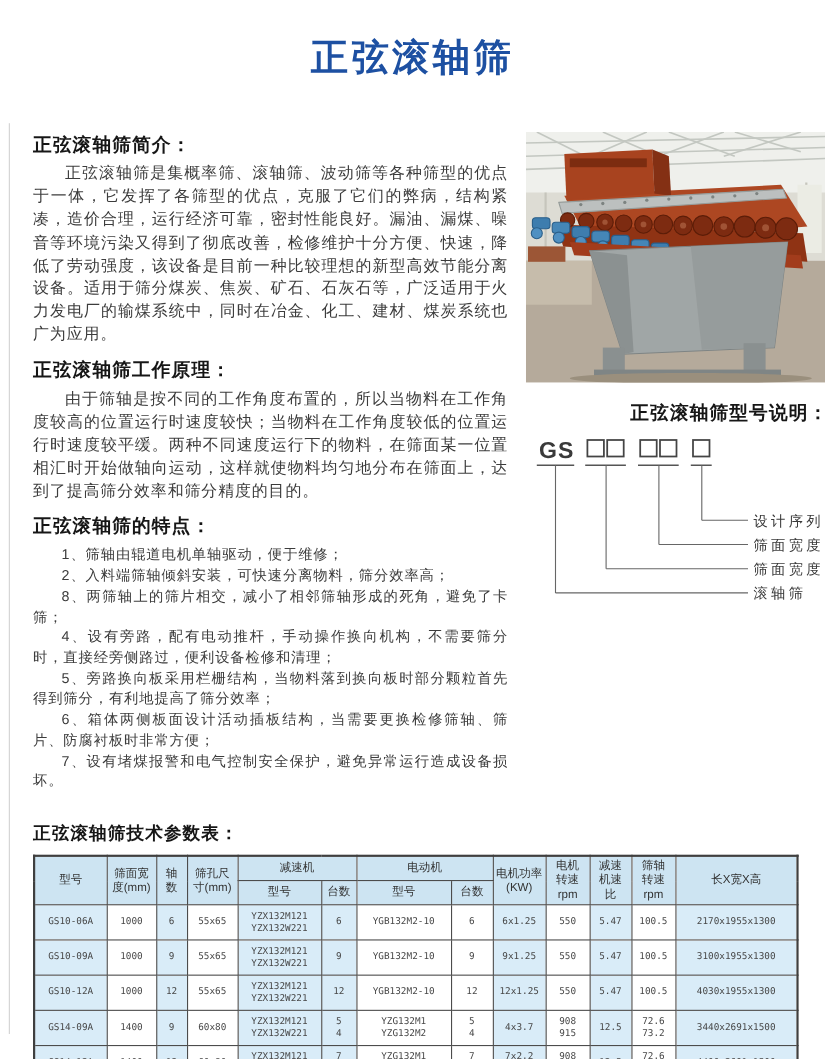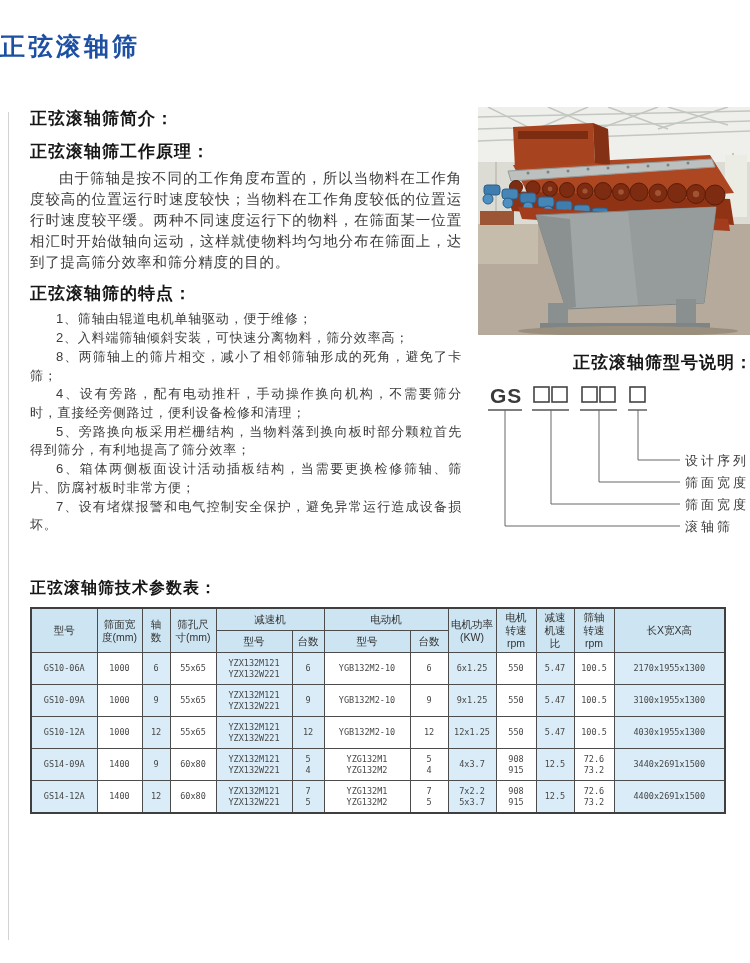--- a/index.html
+++ b/index.html
@@ -9,22 +9,22 @@
   }
   *{margin:0;padding:0;box-sizing:border-box;}
   html,body{background:#ffffff;}
   body{
     width:750px;height:963px;overflow:hidden;position:relative;
     font-family:"Liberation Sans","DejaVu Sans",sans-serif;
     color:#3a3a3a;
   }
   .scan-edge{position:absolute;left:8px;top:112px;width:1px;height:828px;background:#d2d2d2;}
   .page-title{
-    text-align:left;margin-top:30px;
-    font-size:25px;font-weight:bold;letter-spacing:3px;color:var(--accent);
+    text-align:center;margin-top:30px;
+    font-size:34px;font-weight:bold;letter-spacing:3px;color:var(--accent);
   }
   .content{padding:0 5px 0 30px;margin-top:44px;}
   .cols{display:flex;gap:16px;}
   .col-left{width:432px;flex:none;}
   .col-right{width:275px;flex:none;}
   h2.sec{
     font-size:17px;font-weight:bold;color:#161616;letter-spacing:1px;margin:10px 0 5px 0;
   }
   h2.sec:first-child{margin-top:0;}
   p.body{
@@ -65,20 +65,21 @@
 <body>
 
 <div class="scan-edge"></div>
 
 <h1 class="page-title">正弦滚轴筛</h1>
 
 <div class="content">
   <div class="cols">
     <div class="col-left">
       <h2 class="sec">正弦滚轴筛简介：</h2>
+      <p class="body">正弦滚轴筛是集概率筛、滚轴筛、波动筛等各种筛型的优点于一体，它发挥了各筛型的优点，克服了它们的弊病，结构紧凑，造价合理，运行经济可靠，密封性能良好。漏油、漏煤、噪音等环境污染又得到了彻底改善，检修维护十分方便、快速，降低了劳动强度，该设备是目前一种比较理想的新型高效节能分离设备。适用于筛分煤炭、焦炭、矿石、石灰石等，广泛适用于火力发电厂的输煤系统中，同时在冶金、化工、建材、煤炭系统也广为应用。</p>
 
       <h2 class="sec">正弦滚轴筛工作原理：</h2>
       <p class="body">由于筛轴是按不同的工作角度布置的，所以当物料在工作角度较高的位置运行时速度较快；当物料在工作角度较低的位置运行时速度较平缓。两种不同速度运行下的物料，在筛面某一位置相汇时开始做轴向运动，这样就使物料均匀地分布在筛面上，达到了提高筛分效率和筛分精度的目的。</p>
 
       <h2 class="sec">正弦滚轴筛的特点：</h2>
       <div class="feature-list">
         <p>1、筛轴由辊道电机单轴驱动，便于维修；</p>
         <p>2、入料端筛轴倾斜安装，可快速分离物料，筛分效率高；</p>
         <p>8、两筛轴上的筛片相交，减小了相邻筛轴形成的死角，避免了卡筛；</p>
         <p>4、设有旁路，配有电动推杆，手动操作换向机构，不需要筛分时，直接经旁侧路过，便利设备检修和清理；</p>

